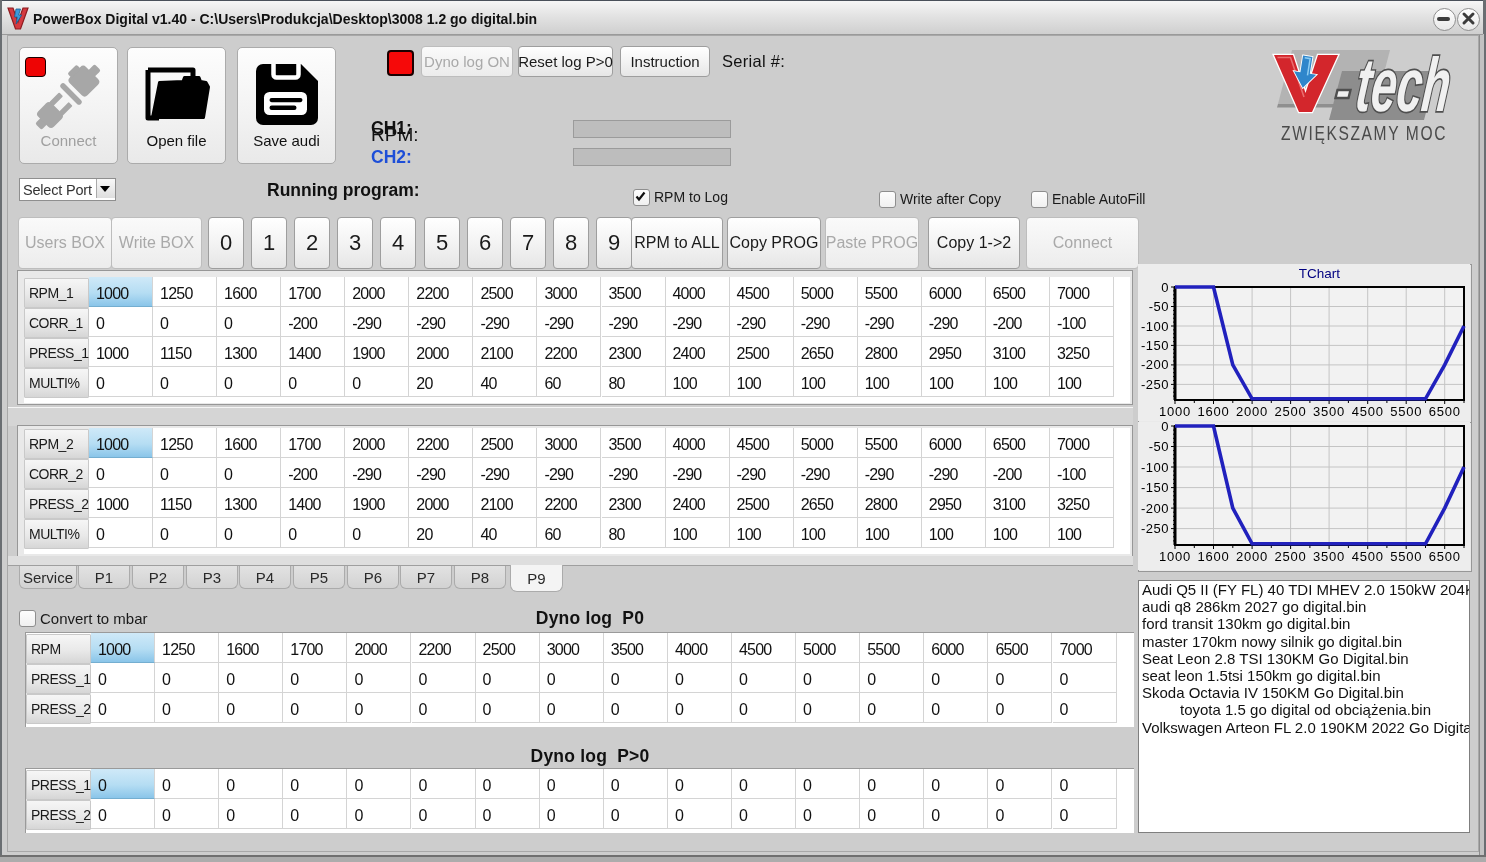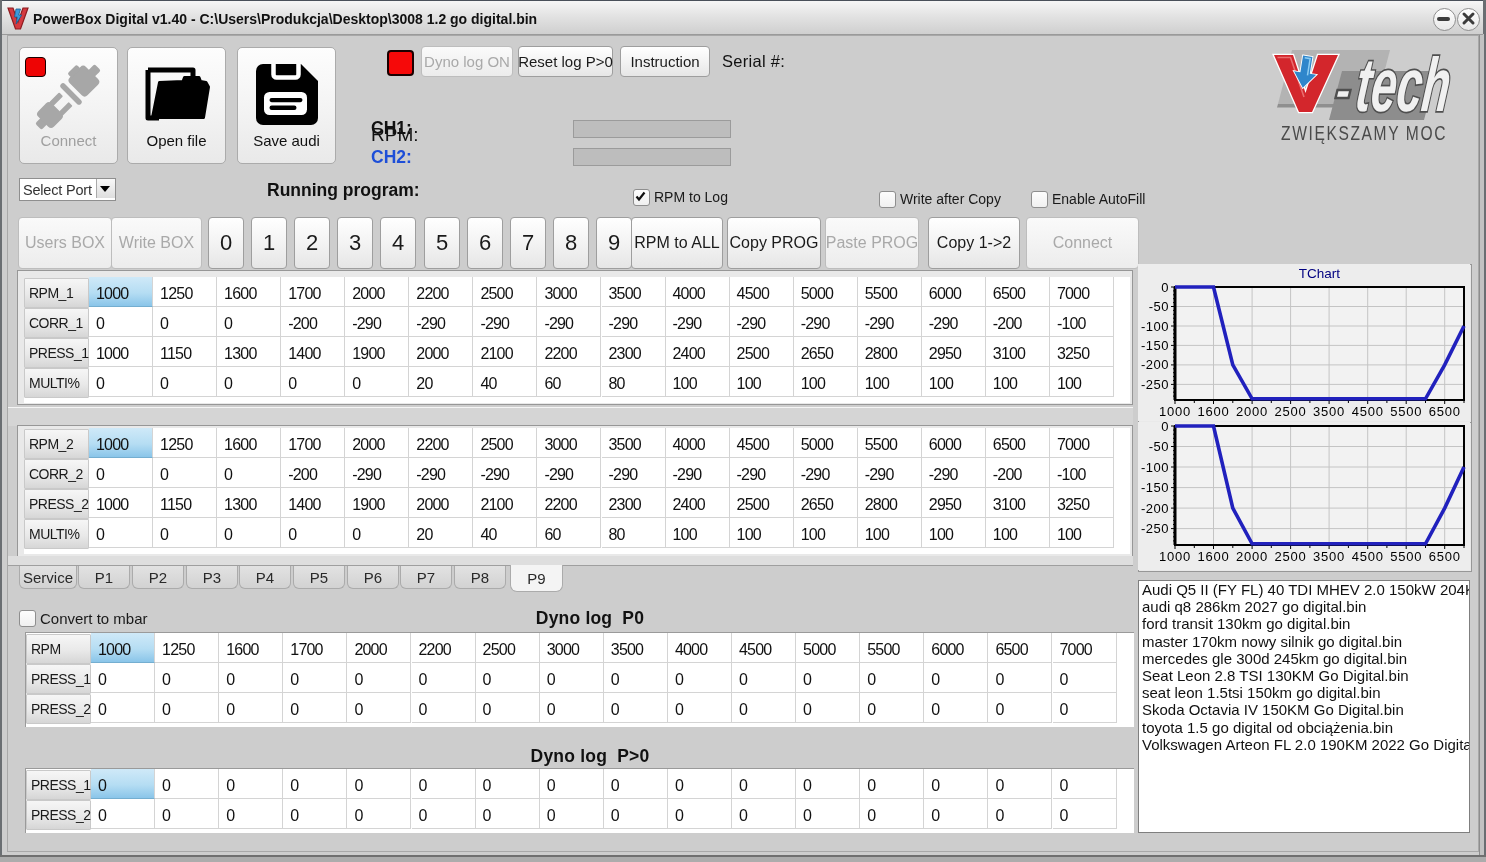--- a/index.html
+++ b/index.html
@@ -575,25 +575,24 @@
 <text x="31" y="49.5" font-size="13" letter-spacing="0.5" fill="#000" text-anchor="end" font-family="Liberation Sans, sans-serif">-100</text>
 <text x="31" y="29.0" font-size="13" letter-spacing="0.5" fill="#000" text-anchor="end" font-family="Liberation Sans, sans-serif">-50</text>
 <text x="31" y="8.5" font-size="13" letter-spacing="0.5" fill="#000" text-anchor="end" font-family="Liberation Sans, sans-serif">0</text>
 </svg>
 
 <div class="abs" style="left:1138px;top:580px;width:327px;height:251px;background:#fff;border:1px solid #7f7f7f;overflow:hidden;font-size:15px;color:#111;padding-left:3px;line-height:17.2px;white-space:nowrap;">
     <div style="height:17.2px;">Audi Q5 II (FY FL) 40 TDI MHEV 2.0 150kW 204KM (J</div>
     <div style="height:17.2px;">audi q8 286km 2027 go digital.bin</div>
     <div style="height:17.2px;">ford transit 130km go digital.bin</div>
     <div style="height:17.2px;">master 170km nowy silnik go digital.bin</div>
-    <div style="height:17.2px;">mercedes gle 300d 245km go digital.bin</div>
     <div style="height:17.2px;">Seat Leon 2.8 TSI 130KM Go Digital.bin</div>
     <div style="height:17.2px;">seat leon 1.5tsi 150km go digital.bin</div>
     <div style="height:17.2px;">Skoda Octavia IV 150KM Go Digital.bin</div>
-    <div style="height:17.2px;">toyota 1.5 go digital od obciążenia.bin</div>
+    <div style="height:17.2px;text-align:center;">toyota 1.5 go digital od obciążenia.bin</div>
     <div style="height:17.2px;">Volkswagen Arteon FL 2.0 190KM 2022 Go Digital Au</div>
   </div>
 <svg class="abs" style="left:1260px;top:40px;" width="226" height="120" viewBox="0 0 226 120">
 <polygon points="32,10 130,10 116,64 18,64" fill="#b3b3b3"></polygon>
 <polygon points="18,64 116,64 115,67.5 17,67.5" fill="#8f8f8f"></polygon>
 <polygon points="82,31 177,31 164,80 69,80" fill="#8d8d8d"></polygon>
 <path d="M14,15 L33,15 L45.5,53 L58,15 L78,15 L52,72 L39,72 Z" fill="#d3262c" stroke="#fff" stroke-width="2.6" paint-order="stroke"></path>
 <path d="M17.5,17.5 L30.5,17.5 L44,57" fill="none" stroke="#ef8080" stroke-width="1.6" opacity="0.8"></path>
 <g transform="rotate(9 45 32)">
 <path d="M40.5,16 l9.5,0 l0,17 l6.5,0 l-11.2,15 l-11.2,-15 l6.4,0 z" fill="#2f86cb" stroke="#fff" stroke-width="1.8" paint-order="stroke"></path>

